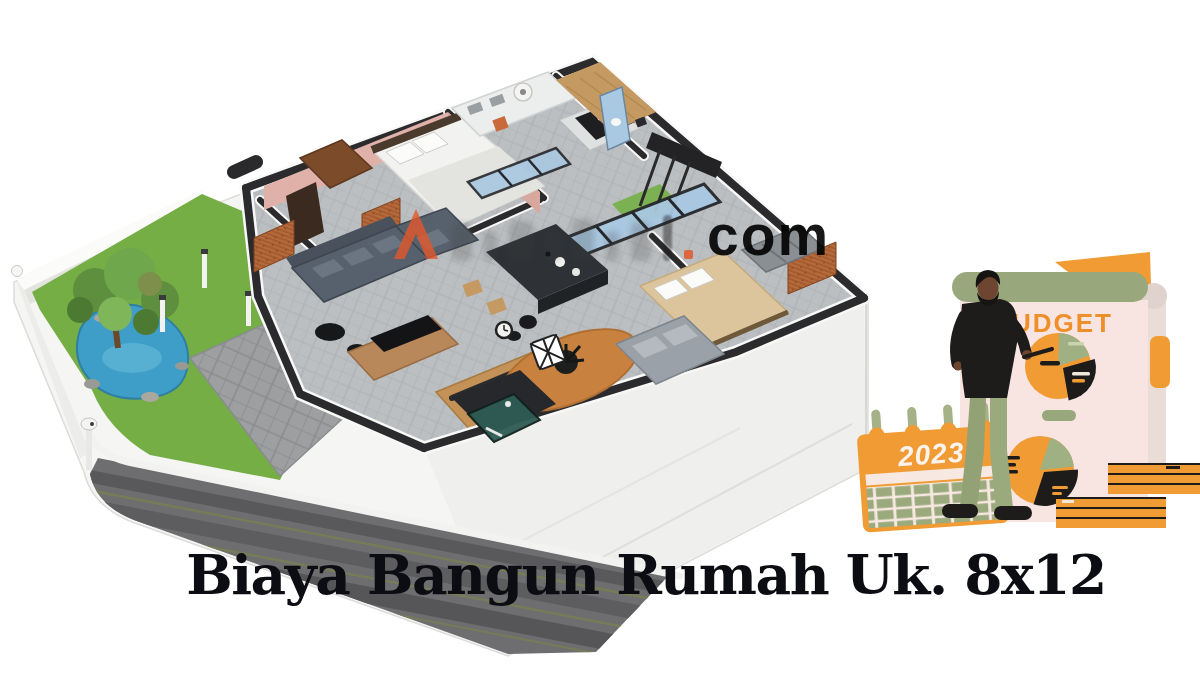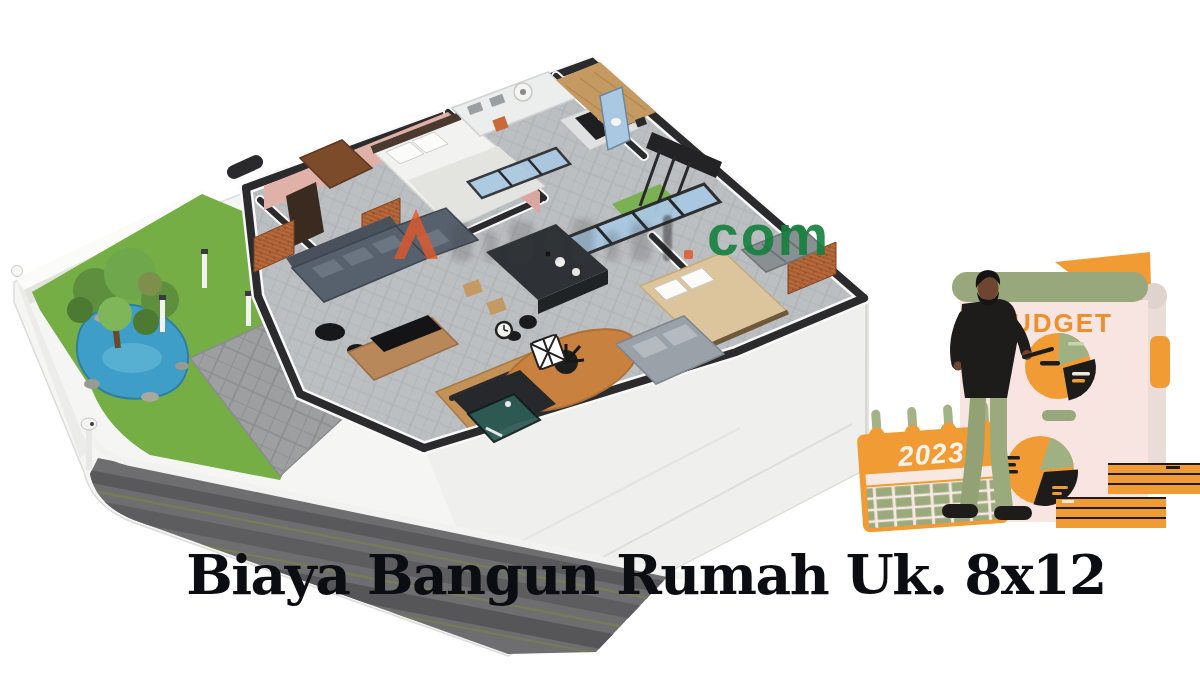--- a/index.html
+++ b/index.html
@@ -11,21 +11,21 @@
   .watermark{position:absolute;left:392px;top:197px;width:470px;height:64px;
              display:flex;align-items:flex-end;gap:12px;pointer-events:none;}
   .wm-glyph{opacity:.8;}
   .wm-bar{display:inline-block;background:#3c3c3e;border-radius:5px;
           filter:blur(3px);opacity:.22;}
   .b1{width:20px;height:38px}.b2{width:13px;height:30px}.b3{width:24px;height:40px}
   .b4{width:15px;height:31px}.b5{width:22px;height:42px}.b6{width:13px;height:30px}
   .b7{width:20px;height:38px}.b8{width:9px;height:46px;opacity:.45;filter:blur(1.2px);background:#1e1e20;}
   .wm-dot{width:9px;height:9px;border-radius:2px;background:#e2582a;opacity:.85;margin-bottom:2px;}
   .wm-com{font-weight:bold;font-size:57px;line-height:.92;letter-spacing:2px;
-          color:#15803d;opacity:.9;margin-left:2px;}
+          color:#000000;opacity:.9;margin-left:2px;}
 
   
   .title{position:absolute;left:58px;top:525px;width:1142px;margin:17px;text-align:center;
          font-family:"DejaVu Serif",serif;font-weight:bold;font-size:55px;
          letter-spacing:-1.5px;color:#0c0c13;}
 
   
   .budget-word{font-family:"Liberation Sans",sans-serif;font-weight:bold;font-size:26px;
                letter-spacing:2px;fill:#ef8f2a;}
   .cal-year{font-family:"Liberation Sans",sans-serif;font-weight:bold;font-style:italic;

